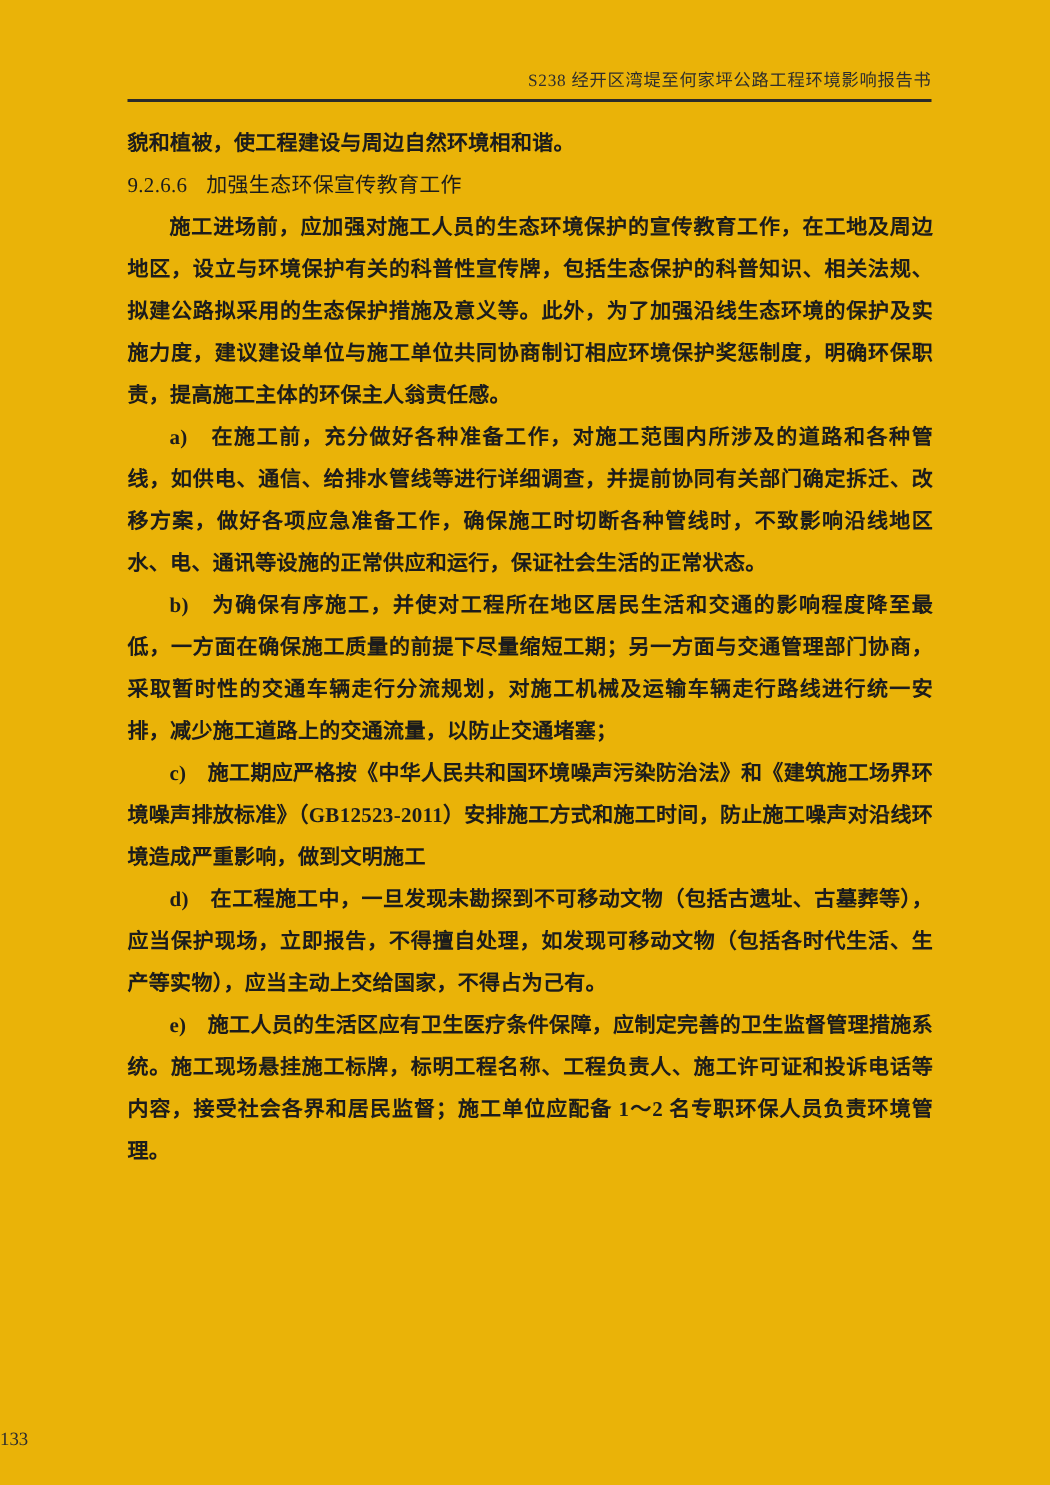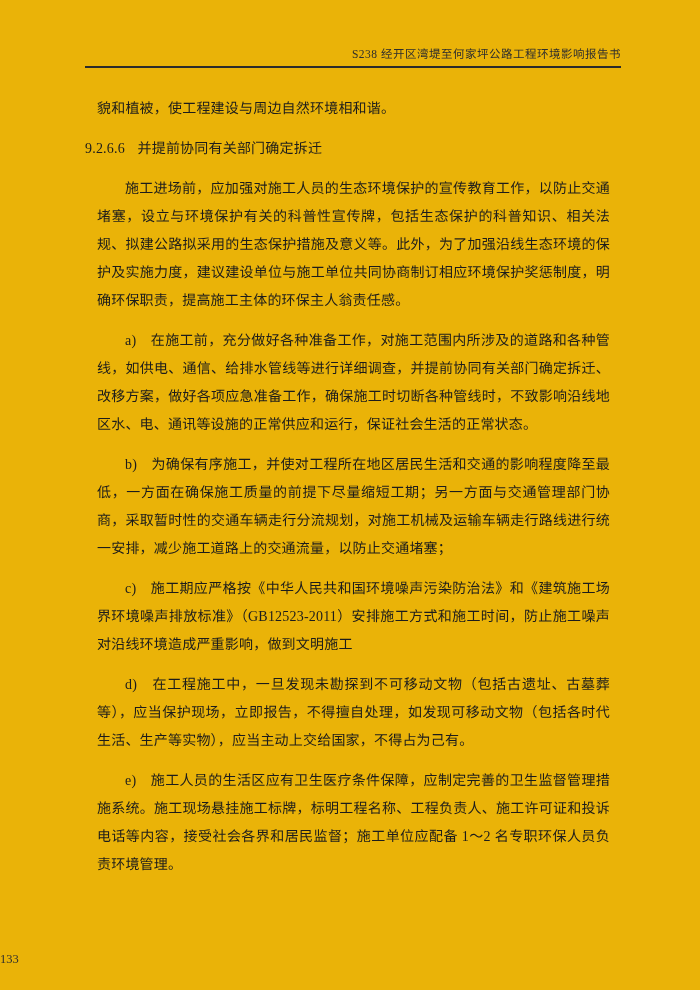--- a/index.html
+++ b/index.html
@@ -40,23 +40,24 @@
     position: absolute;
     top: 83px;
     left: 85px;
     width: 537px;
     font-size: 14px;
     line-height: 28px;
     text-align: justify;
     letter-spacing: 0.2px;
   }
   .document-body p {
-    margin: 12px;
+    margin: 0;
     padding: 0;
     text-indent: 2em;
+    font-weight: bold;
   }
   .document-body p.no-indent {
     text-indent: 0;
   }
   .section-heading {
     margin: 0;
     padding: 0;
     font-size: 14px;
     font-weight: normal;
     line-height: 28px;
@@ -86,24 +87,24 @@
   </div>
 
   <div class="header-rule"></div>
 
   <div class="document-body">
 
     <p class="no-indent">貌和植被，使工程建设与周边自然环境相和谐。</p>
 
 
     <h4 class="section-heading">
-      <span class="heading-number">9.2.6.6</span><span>并提前协同有关部门确定拆迁</span>
+      <span class="heading-number">9.2.6.6</span><span>加强生态环保宣传教育工作</span>
     </h4>
 
-    <p>施工进场前，应加强对施工人员的生态环境保护的宣传教育工作，以防止交通堵塞，设立与环境保护有关的科普性宣传牌，包括生态保护的科普知识、相关法规、拟建公路拟采用的生态保护措施及意义等。此外，为了加强沿线生态环境的保护及实施力度，建议建设单位与施工单位共同协商制订相应环境保护奖惩制度，明确环保职责，提高施工主体的环保主人翁责任感。</p>
+    <p>施工进场前，应加强对施工人员的生态环境保护的宣传教育工作，在工地及周边地区，设立与环境保护有关的科普性宣传牌，包括生态保护的科普知识、相关法规、拟建公路拟采用的生态保护措施及意义等。此外，为了加强沿线生态环境的保护及实施力度，建议建设单位与施工单位共同协商制订相应环境保护奖惩制度，明确环保职责，提高施工主体的环保主人翁责任感。</p>
 
 
     <p>a)　在施工前，充分做好各种准备工作，对施工范围内所涉及的道路和各种管线，如供电、通信、给排水管线等进行详细调查，并提前协同有关部门确定拆迁、改移方案，做好各项应急准备工作，确保施工时切断各种管线时，不致影响沿线地区水、电、通讯等设施的正常供应和运行，保证社会生活的正常状态。</p>
 
     <p>b)　为确保有序施工，并使对工程所在地区居民生活和交通的影响程度降至最低，一方面在确保施工质量的前提下尽量缩短工期；另一方面与交通管理部门协商，采取暂时性的交通车辆走行分流规划，对施工机械及运输车辆走行路线进行统一安排，减少施工道路上的交通流量，以防止交通堵塞；</p>
 
     <p>c)　施工期应严格按《中华人民共和国环境噪声污染防治法》和《建筑施工场界环境噪声排放标准》（GB12523-2011）安排施工方式和施工时间，防止施工噪声对沿线环境造成严重影响，做到文明施工</p>
 
     <p>d)　在工程施工中，一旦发现未勘探到不可移动文物（包括古遗址、古墓葬等），应当保护现场，立即报告，不得擅自处理，如发现可移动文物（包括各时代生活、生产等实物），应当主动上交给国家，不得占为己有。</p>
 

